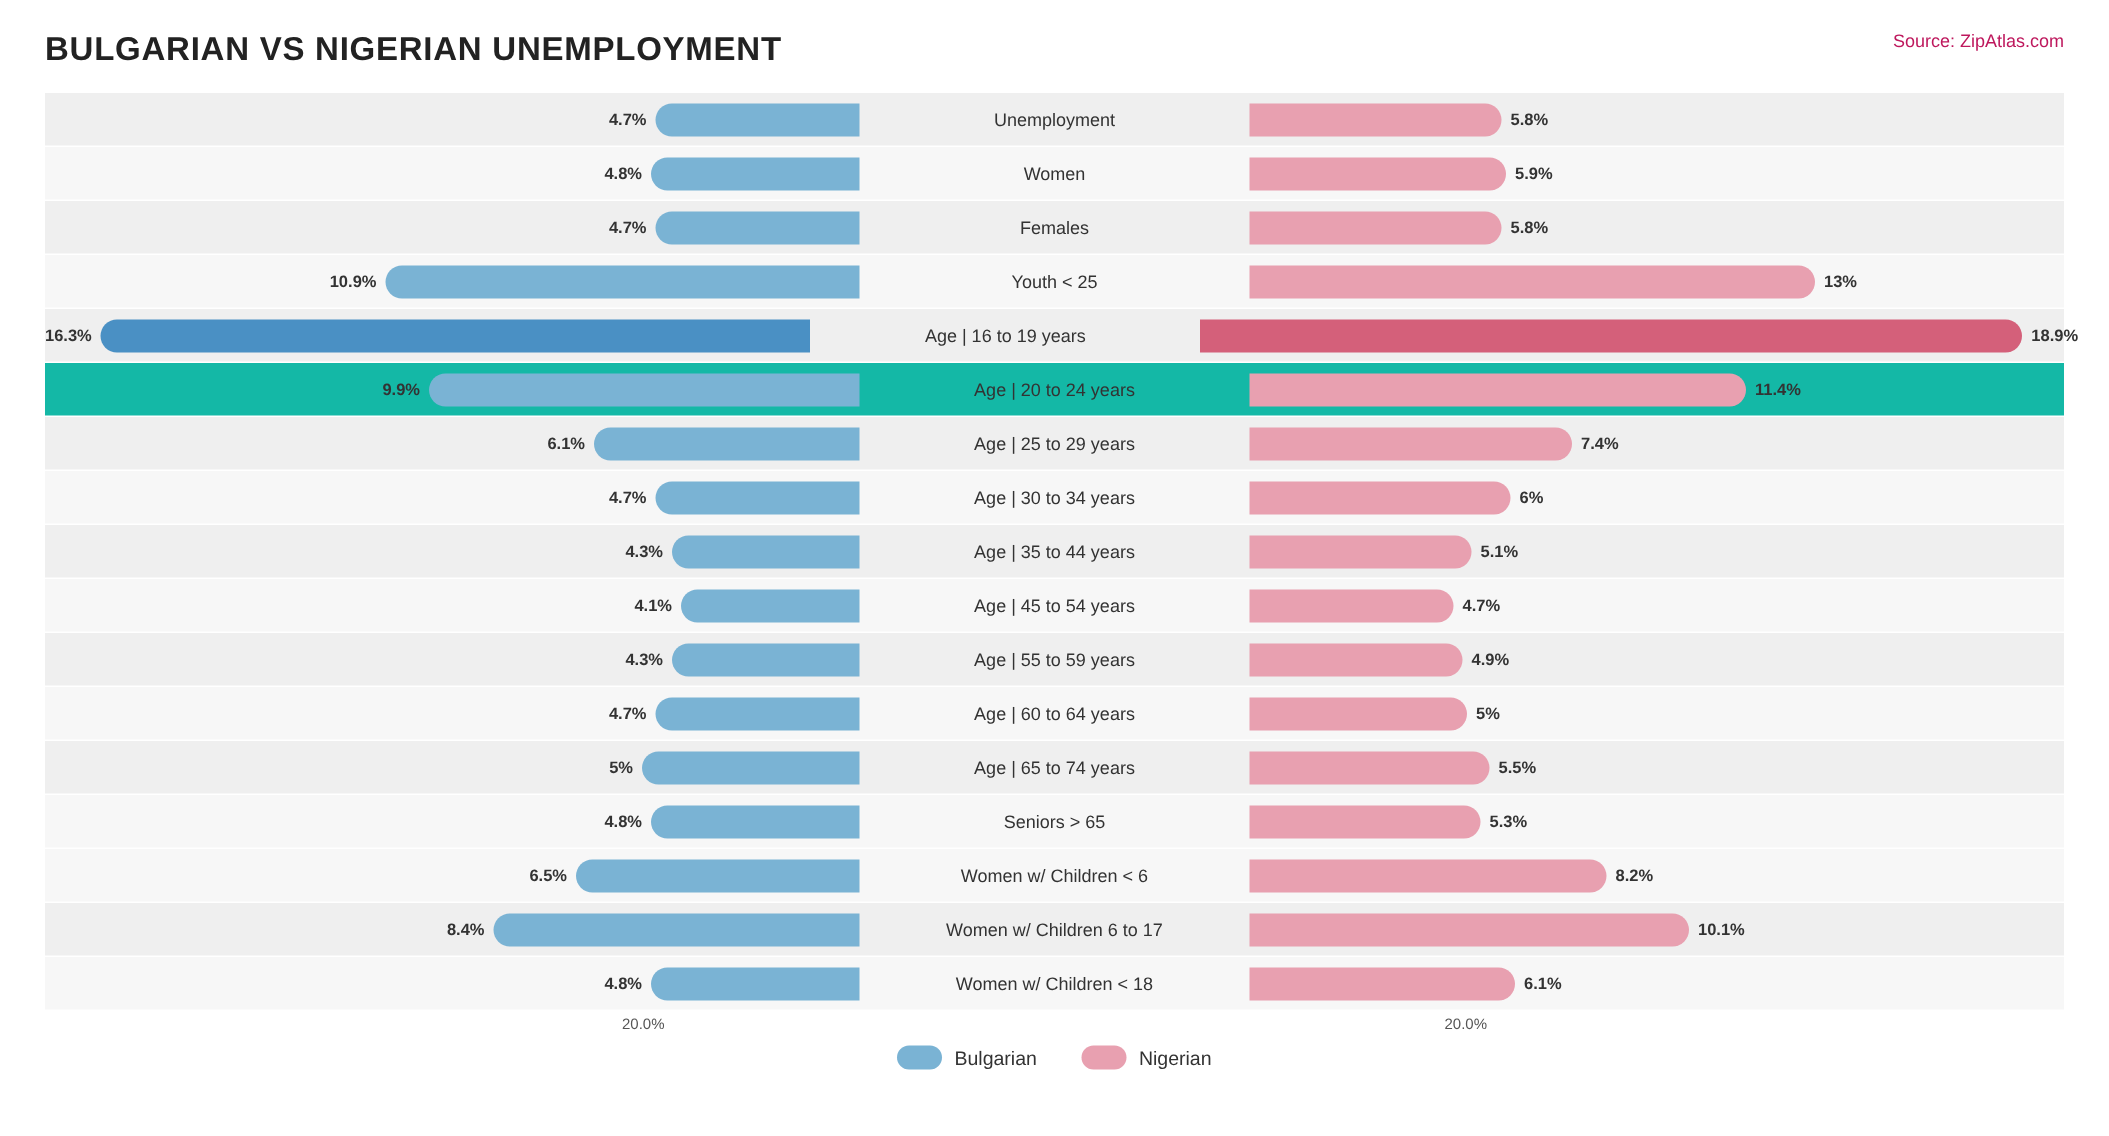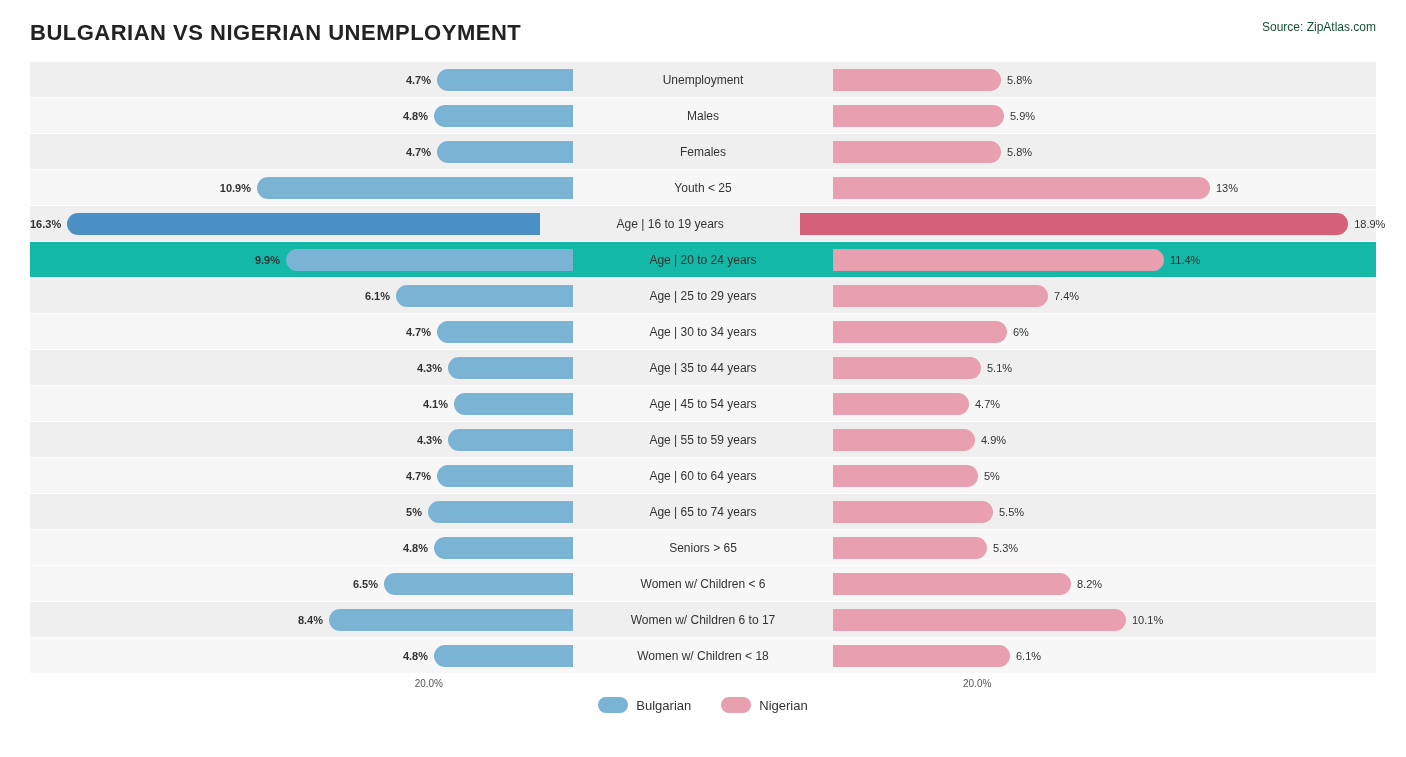--- a/index.html
+++ b/index.html
@@ -22,21 +22,21 @@
     }
     .chart-title {
       font-size: 22px;
       font-weight: bold;
       color: #222;
       text-transform: uppercase;
       letter-spacing: 0.5px;
     }
     .chart-source {
       font-size: 12px;
-      color: #14532d;
+      color: #be185d;
     }
     .chart-rows {
       display: flex;
       flex-direction: column;
       gap: 0px;
     }
     .row-wrapper {
       display: flex;
       align-items: center;
       height: 36px;
@@ -120,21 +120,21 @@
       margin-right: 6px;
       font-size: 11px;
       font-weight: bold;
       color: #333;
       white-space: nowrap;
       flex-shrink: 0;
     }
     .right-value {
       margin-left: 6px;
       font-size: 11px;
-      font-weight: normal;
+      font-weight: bold;
       color: #333;
       white-space: nowrap;
       flex-shrink: 0;
     }
     .axis-row {
       display: flex;
       align-items: center;
       margin-top: 4px;
     }
     .axis-section {
@@ -211,21 +211,21 @@
   </div>
       <div class="row-wrapper" style="background: rgb(247, 247, 247);">
     <div class="bar-area">
       <div class="left-section">
         <div class="blue-bar-container">
           <span class="left-value">4.8%</span>
           <div class="blue-bar" style="width:139px; ">
           </div>
         </div>
       </div>
-      <div class="center-label">Males</div>
+      <div class="center-label">Women</div>
       <div class="right-section">
         <div class="pink-bar-container">
           <div class="pink-bar" style="width:171px; ">
           </div>
           <span class="right-value">5.9%</span>
         </div>
       </div>
     </div>
   </div>
       <div class="row-wrapper" style="background: rgb(239, 239, 239);">

